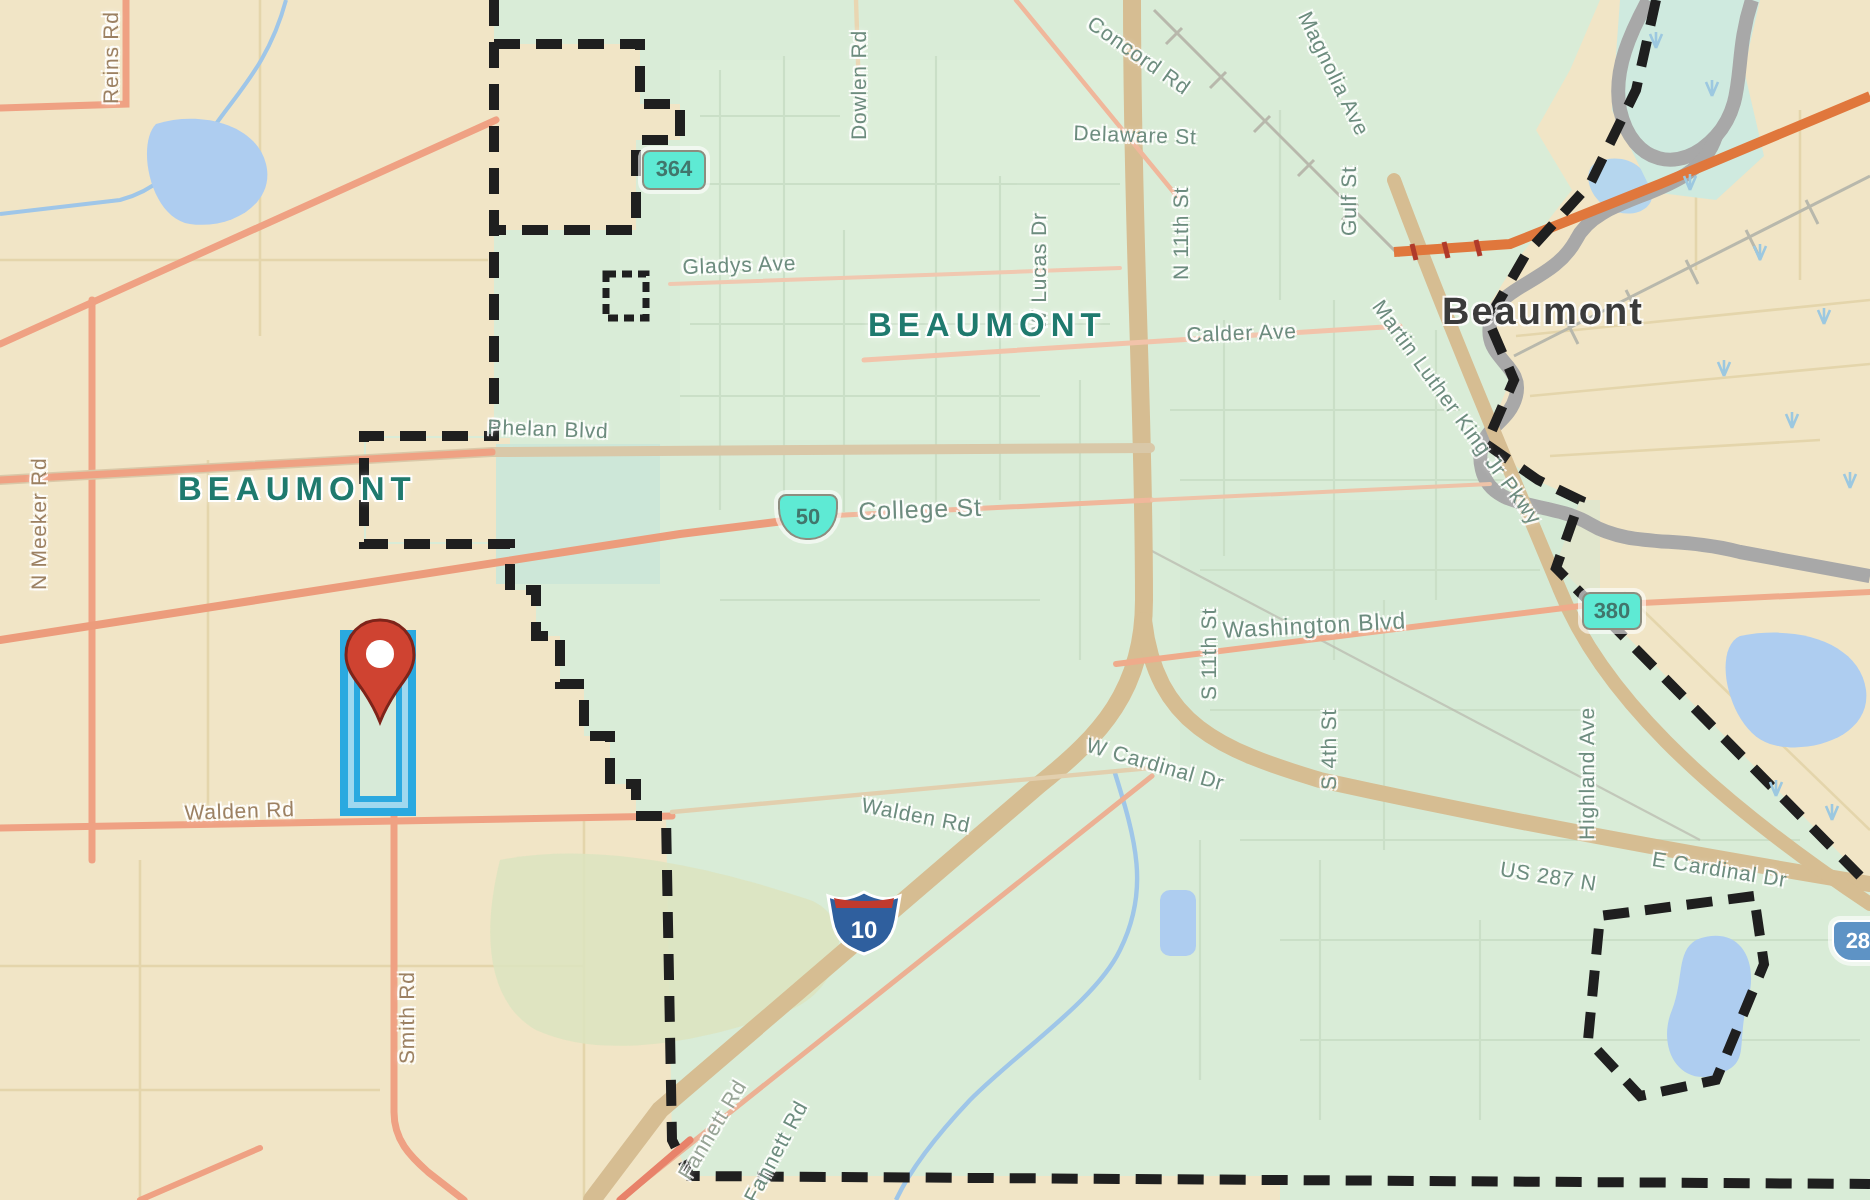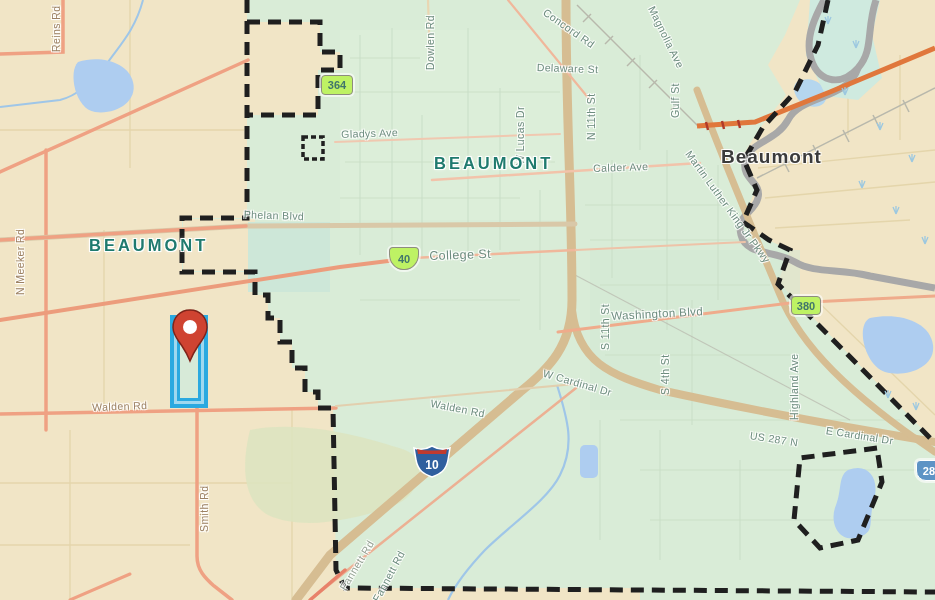--- a/index.html
+++ b/index.html
@@ -22,21 +22,21 @@
     color:#1f7a6e;font-weight:bold;font-size:16.5px;letter-spacing:3px;
     text-shadow:-1px -1px 0 #fff,1px -1px 0 #fff,-1px 1px 0 #fff,1px 1px 0 #fff,0 0 4px #fff;
   }
   .c-place{
     color:#3b3b3b;font-weight:bold;font-size:19px;letter-spacing:1px;
     text-shadow:-1px -1px 0 rgba(255,255,255,.8),1px -1px 0 rgba(255,255,255,.8),
                 -1px 1px 0 rgba(255,255,255,.8),1px 1px 0 rgba(255,255,255,.8);
   }
   .shield{
     position:absolute;display:flex;align-items:center;justify-content:center;
-    background:#bef264;border:1.5px solid #8d8d7f;border-radius:4px;
+    background:#5eead4;border:1.5px solid #8d8d7f;border-radius:4px;
     color:#41766c;font-weight:bold;font-size:11px;
     box-shadow:0 0 0 2px rgba(255,255,255,.6);
   }
   .shield-us{border-radius:4px 4px 14px 14px / 4px 4px 16px 16px;}
   .shield-blue{background:#5e93c5;color:#fff;border-color:#fff;border-radius:4px 4px 10px 10px;}
   #parcel{
     position:absolute;left:170px;top:315px;width:38px;height:93px;box-sizing:border-box;
     border:4px solid #2aa9e0;background:#9fd8ef;
   }
   #parcel .inner{
@@ -237,21 +237,21 @@
   <span class="lbl c-ghost" style="left:337px;top:586px;transform:rotate(-59deg);">Fannett Rd</span>
 
   <span class="lbl c-limits" style="left:89px;top:236px;">BEAUMONT</span>
   <span class="lbl c-limits" style="left:434px;top:154px;">BEAUMONT</span>
   <span class="lbl c-place" style="left:721px;top:146px;">Beaumont</span>
 
   <div class="shield" style="left:321px;top:75px;width:30px;height:18px;">
     <span>364</span>
   </div>
   <div class="shield shield-us" style="left:389px;top:247px;width:28px;height:21px;">
-    <span>40</span>
+    <span>50</span>
   </div>
   <div class="shield" style="left:775px;top:296px;width:28px;height:17px;margin-left:16px;">
     <span>380</span>
   </div>
   <div class="shield shield-blue" style="left:916px;top:460px;width:30px;height:19px;">
     <span>287</span>
   </div>
 
   <svg class="i10" width="38" height="33" viewBox="0 0 38 33">
     <path d="M19,1 C26,5 32,5 37,3 L35,15 C33,26 27,29 19,32 C11,29 5,26 3,15 L1,3 C6,5 12,5 19,1 Z" fill="#2f5f9e" stroke="#ffffff" stroke-width="1.5"></path>

